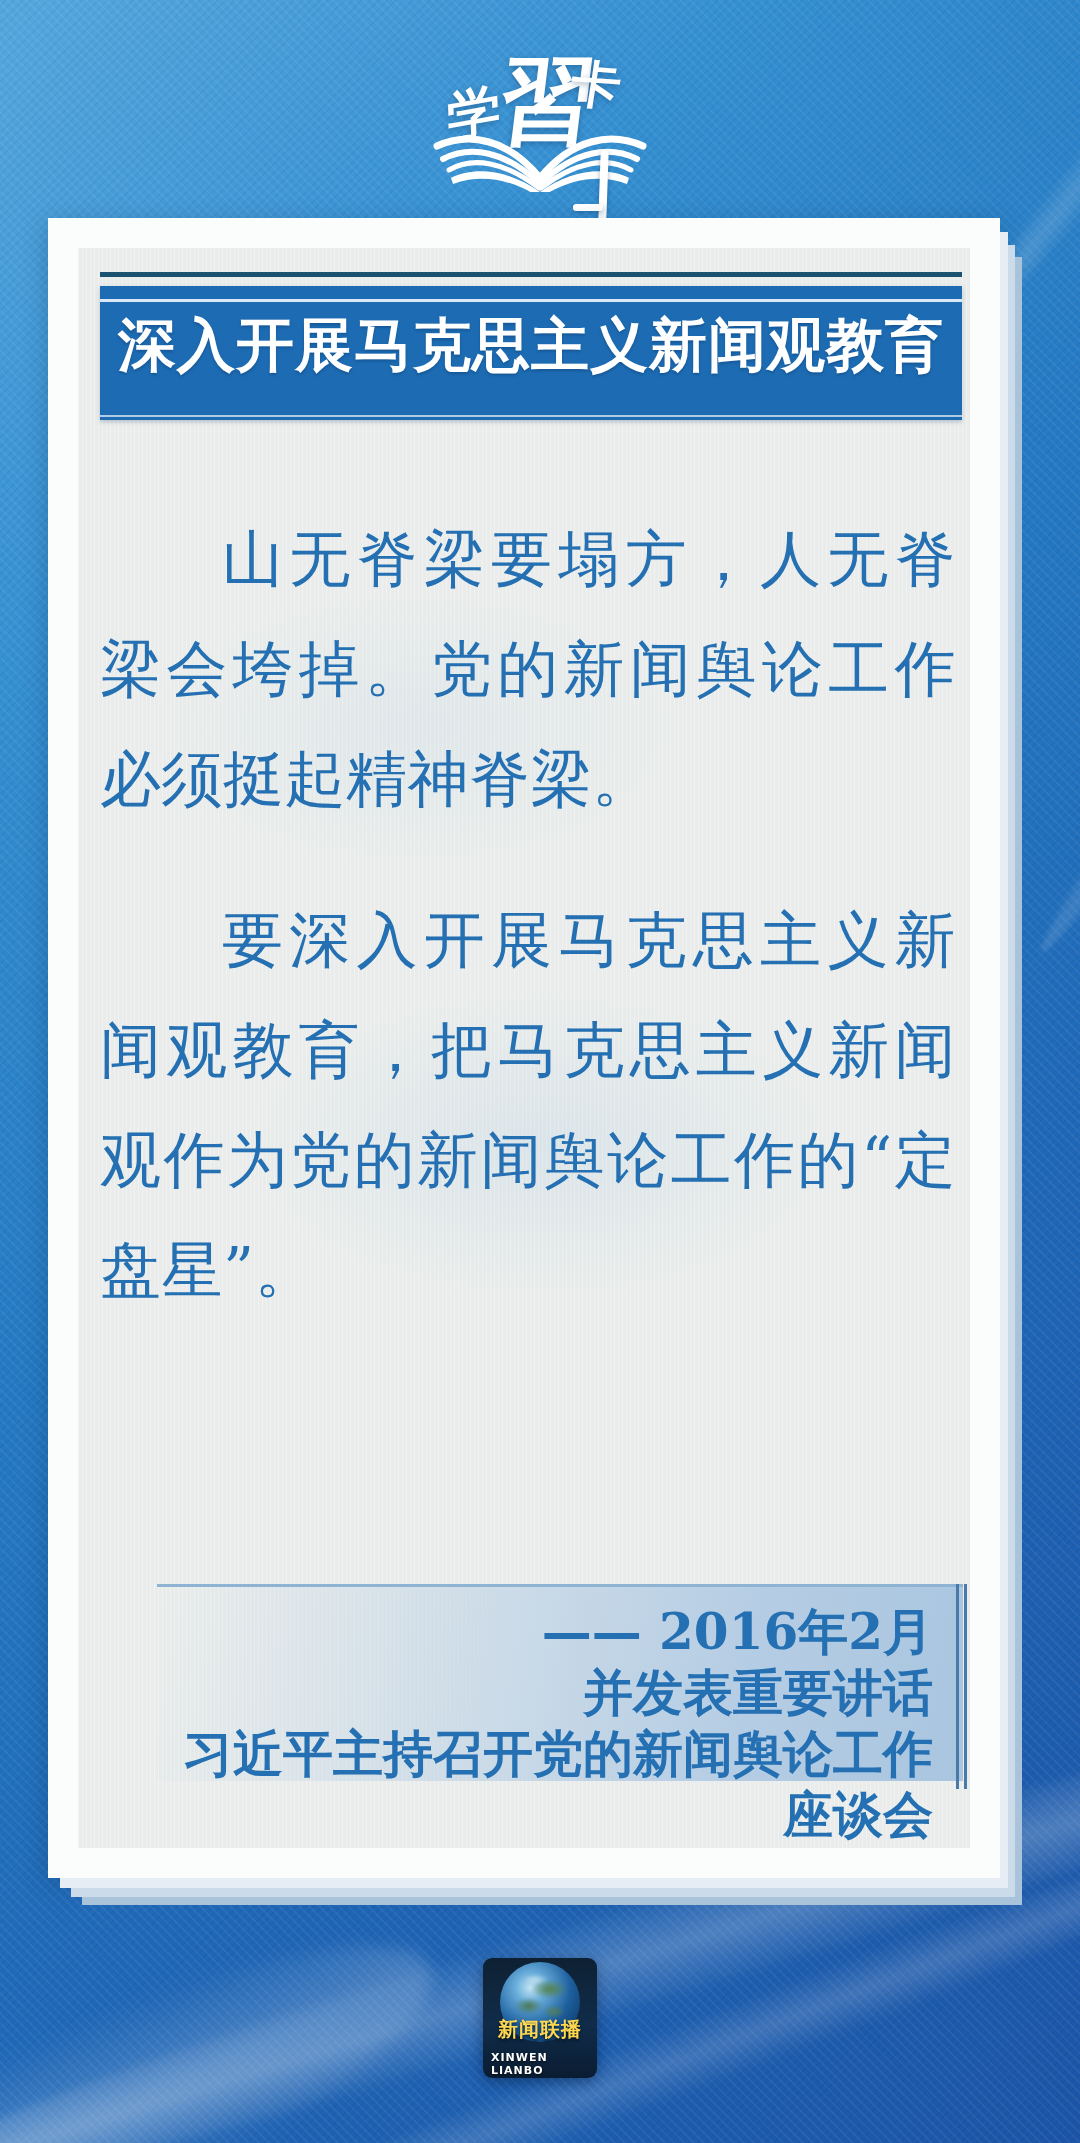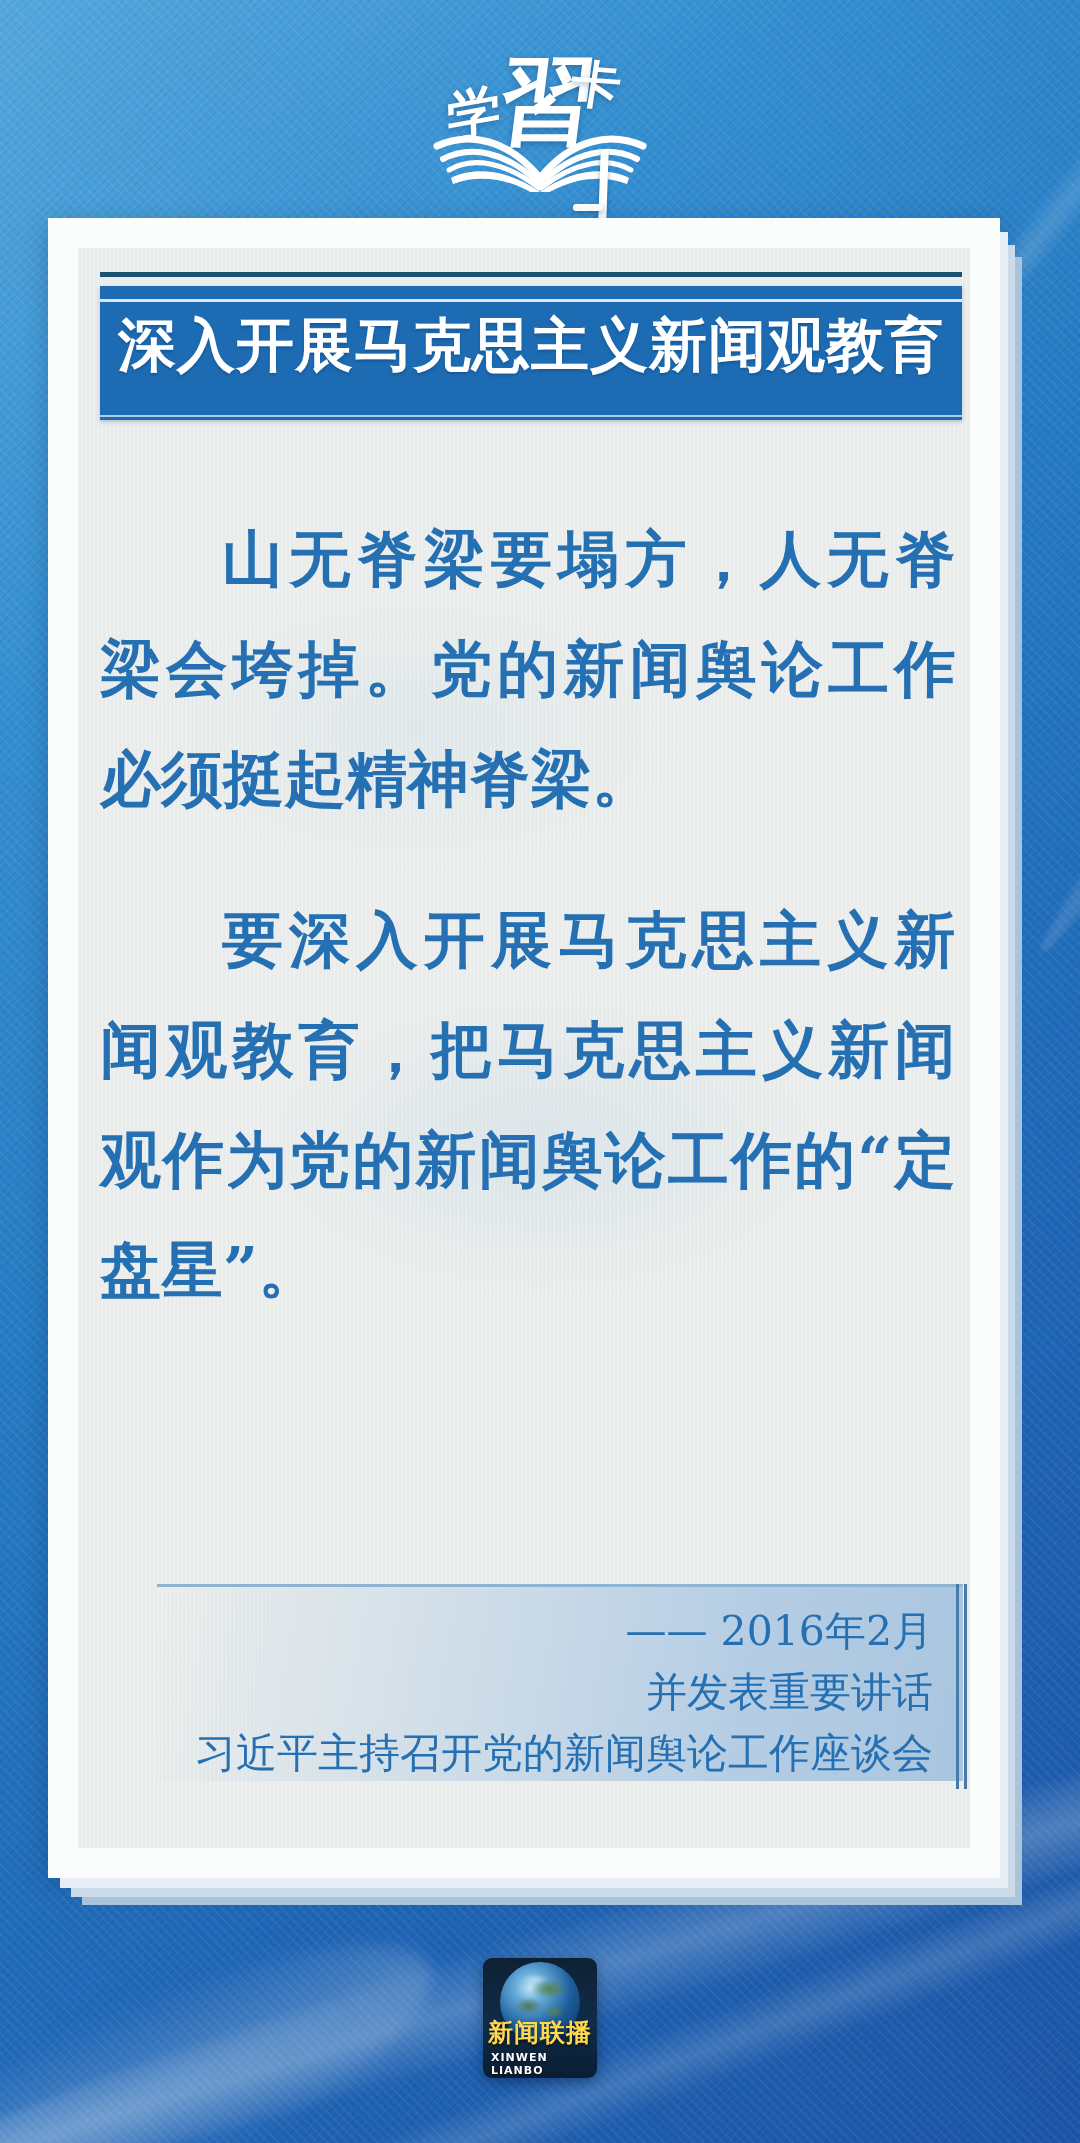--- a/index.html
+++ b/index.html
@@ -65,46 +65,46 @@
   .rule{height:5px;background:var(--rule-dark,#1a526f);margin:24px 8px 9px 22px;position:relative;}
 
   .banner{height:134px;margin:0 8px 0 22px;background:var(--banner-blue,#1d6cb3);
     position:relative;text-align:center;box-shadow:0 2px 4px rgba(20,60,110,.25);}
   .banner::before{content:"";position:absolute;left:0;right:0;top:13px;height:3px;background:#d9e8f4;}
   .banner::after{content:"";position:absolute;left:0;right:0;bottom:3px;height:2px;background:rgba(255,255,255,.65);}
   .banner-text{display:block;padding-top:14px;font-size:58px;line-height:90px;color:#fff;
     font-weight:bold;letter-spacing:1px;text-shadow:0 2px 3px rgba(10,50,100,.35);}
 
   .body{margin:84px 14px 0 22px;color:var(--ink-blue,#2470b2);font-size:61px;line-height:1.8;
-    font-weight:700;text-align:justify;text-justify:inter-character;text-indent:2em;
+    font-weight:400;text-align:justify;text-justify:inter-character;text-indent:2em;
     letter-spacing:.5px;position:relative;}
   .p2{margin-top:52px;}
 
   .attrib{position:absolute;left:79px;top:1336px;width:806px;height:197px;
     background:linear-gradient(100deg, rgba(233,236,234,0) 0%, rgba(190,211,230,.45) 28%,
       var(--panel-fill,#b5cde4) 72%, #a9c5df 100%);
     border-top:3px solid var(--panel-line,#8fb3d2);
-    color:var(--ink-blue,#2470b2);font-weight:400;text-align:right;
-    padding:14px 30px 0 10px;box-sizing:border-box;font-size:41px;line-height:61px;}
+    color:var(--ink-blue,#2470b2);font-weight:700;text-align:right;
+    padding:14px 30px 0 10px;box-sizing:border-box;font-size:50px;line-height:61px;}
   .attrib::after{content:"";position:absolute;right:-4px;top:-3px;bottom:-8px;width:5px;
     border-left:3px solid var(--panel-edge,#4a7aa9);border-right:3px solid var(--panel-edge,#4a7aa9);}
 
   
   .cctv{position:absolute;left:483px;top:1958px;width:114px;height:120px;border-radius:9px;
     background:linear-gradient(180deg,#0e2133 0%, #102c4a 55%, #0a1c31 100%);
     overflow:hidden;box-shadow:0 4px 14px rgba(5,25,55,.45);}
   .globe{position:absolute;left:17px;top:4px;width:80px;height:80px;border-radius:50%;
     background:radial-gradient(circle at 38% 32%, #c2e4f3 0%, #69aedb 20%, #1d5f9e 55%, #0a2f55 95%);}
   .globe::before{content:"";position:absolute;inset:0;border-radius:50%;filter:blur(1px);
     background:
       radial-gradient(26px 14px at 62% 34%, rgba(86,128,66,.95), transparent 70%),
       radial-gradient(20px 12px at 36% 55%, rgba(74,112,60,.85), transparent 70%),
       radial-gradient(16px 10px at 68% 62%, rgba(90,130,70,.8), transparent 70%),
       radial-gradient(18px 8px at 45% 22%, rgba(230,240,245,.55), transparent 70%);}
-  .cctv-cn{position:absolute;left:0;right:0;top:58px;text-align:center;font-size:25px;
+  .cctv-cn{position:absolute;left:0;right:0;top:58px;text-align:center;font-size:20px;
     font-weight:bold;color:var(--logo-yellow,#ffd84e);letter-spacing:1px;
     text-shadow:0 2px 3px rgba(0,0,0,.65);
     font-family:"DejaVu Sans","Liberation Sans",sans-serif;}
   .cctv-en{position:absolute;left:8px;right:0;top:93px;text-align:left;font-size:11px;
     font-weight:bold;color:#fff;letter-spacing:1px;word-spacing:4px;
     text-shadow:0 1px 2px rgba(0,0,0,.6);
     font-family:"DejaVu Sans","Liberation Sans",sans-serif;}
 </style>
 </head>
 <body>

